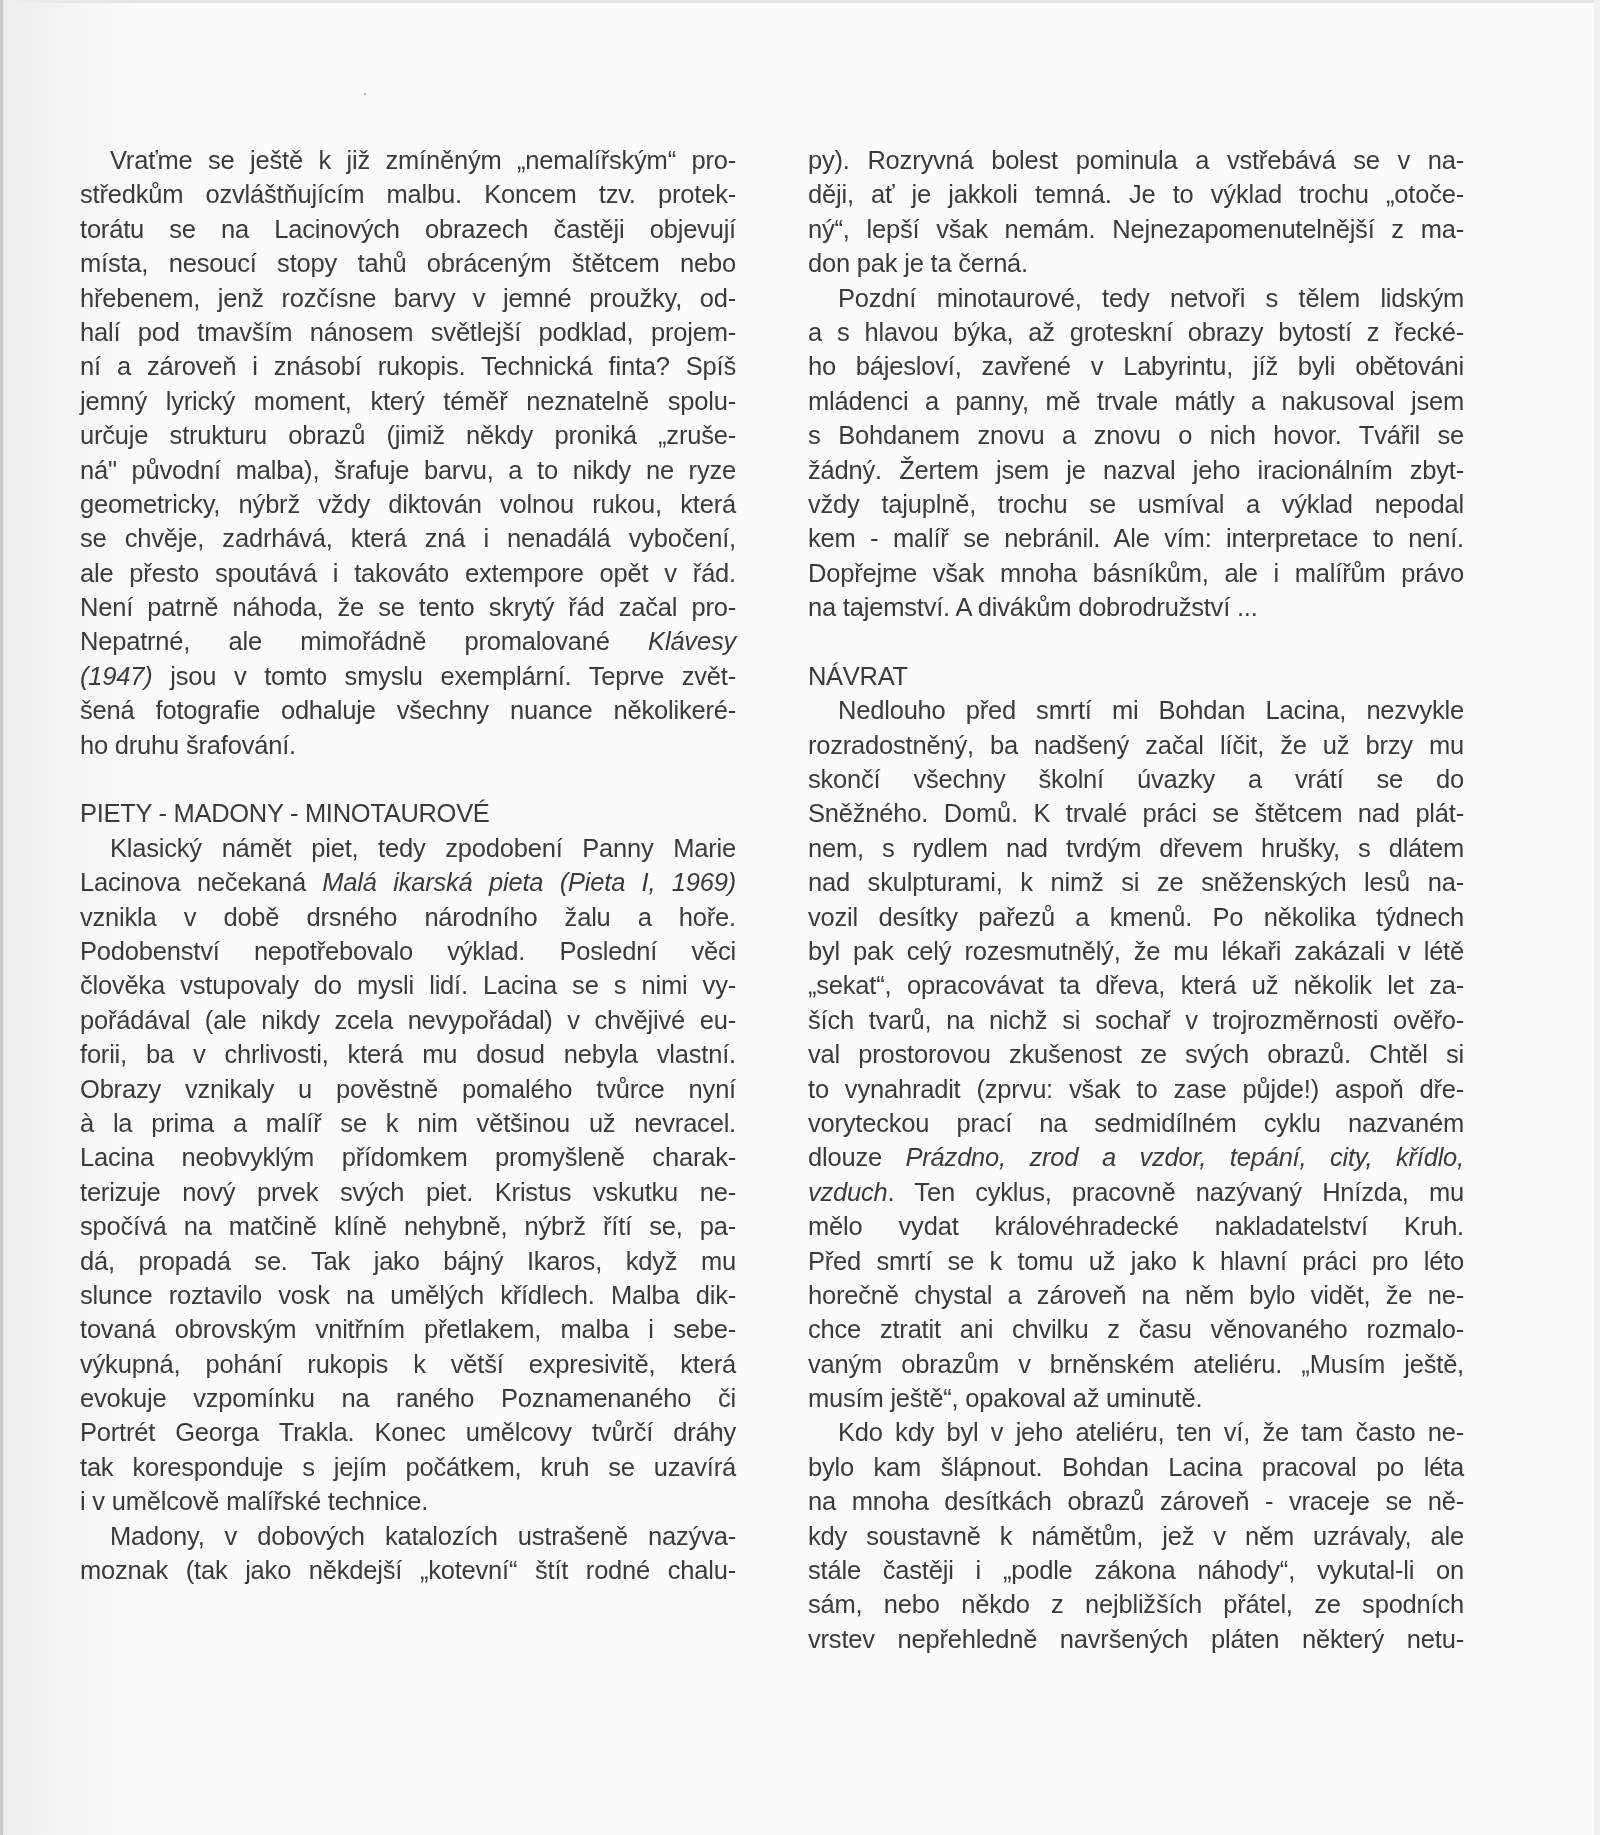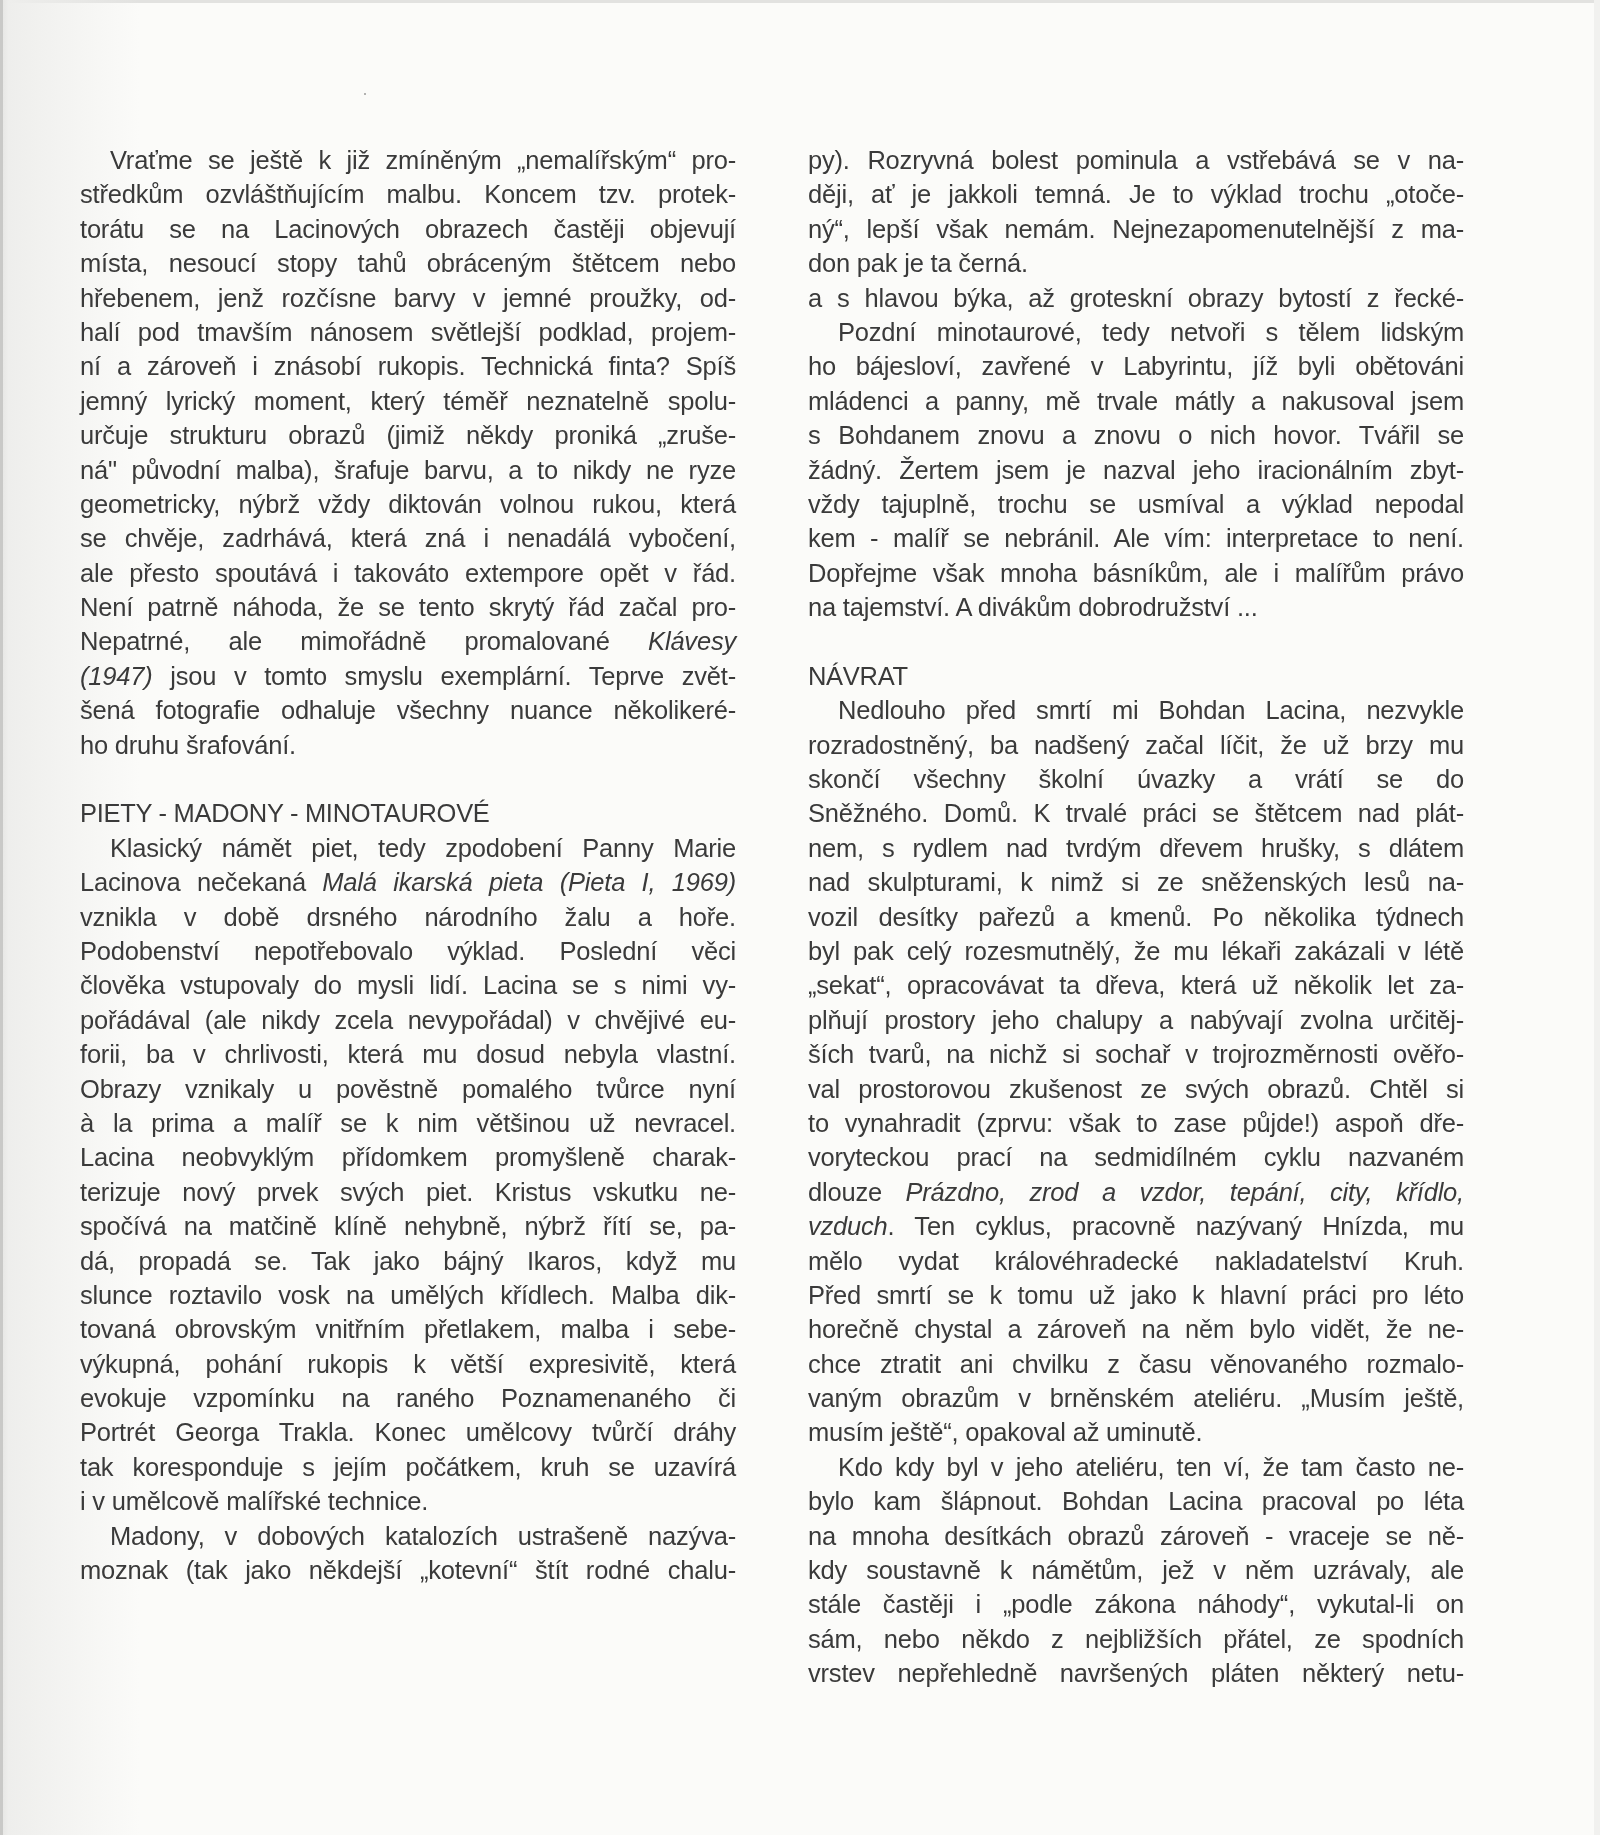--- a/index.html
+++ b/index.html
@@ -92,42 +92,41 @@
   <span class="line last">i v umělcově malířské technice.</span>
   <span class="line indent">Madony, v dobových katalozích ustrašeně nazýva-</span>
   <span class="line">moznak (tak jako někdejší „kotevní“ štít rodné chalu-</span>
 </div>
 
 <div class="column col-right">
   <span class="line">py). Rozryvná bolest pominula a vstřebává se v na-</span>
   <span class="line">ději, ať je jakkoli temná. Je to výklad trochu „otoče-</span>
   <span class="line">ný“, lepší však nemám. Nejnezapomenutelnější z ma-</span>
   <span class="line last">don pak je ta černá.</span>
+  <span class="line indent">Pozdní minotaurové, tedy netvoři s tělem lidským</span>
   <span class="line">a s hlavou býka, až groteskní obrazy bytostí z řecké-</span>
-  <span class="line indent">Pozdní minotaurové, tedy netvoři s tělem lidským</span>
   <span class="line">ho bájesloví, zavřené v Labyrintu, jíž byli obětováni</span>
   <span class="line">mládenci a panny, mě trvale mátly a nakusoval jsem</span>
   <span class="line">s Bohdanem znovu a znovu o nich hovor. Tvářil se</span>
   <span class="line">žádný. Žertem jsem je nazval jeho iracionálním zbyt-</span>
   <span class="line">vždy tajuplně, trochu se usmíval a výklad nepodal</span>
   <span class="line">kem - malíř se nebránil. Ale vím: interpretace to není.</span>
   <span class="line">Dopřejme však mnoha básníkům, ale i malířům právo</span>
   <span class="line last">na tajemství. A divákům dobrodružství ...</span>
   <span class="line blank"></span>
   <span class="line heading">NÁVRAT</span>
   <span class="line indent">Nedlouho před smrtí mi Bohdan Lacina, nezvykle</span>
   <span class="line">rozradostněný, ba nadšený začal líčit, že už brzy mu</span>
   <span class="line">skončí všechny školní úvazky a vrátí se do</span>
   <span class="line">Sněžného. Domů. K trvalé práci se štětcem nad plát-</span>
   <span class="line">nem, s rydlem nad tvrdým dřevem hrušky, s dlátem</span>
   <span class="line">nad skulpturami, k nimž si ze sněženských lesů na-</span>
   <span class="line">vozil desítky pařezů a kmenů. Po několika týdnech</span>
   <span class="line">byl pak celý rozesmutnělý, že mu lékaři zakázali v létě</span>
   <span class="line">„sekat“, opracovávat ta dřeva, která už několik let za-</span>
-  <span class="line">plňují prostory jeho chalupy a nabývají zvolna určitěj-</span>
   <span class="line">ších tvarů, na nichž si sochař v trojrozměrnosti ověřo-</span>
   <span class="line">val prostorovou zkušenost ze svých obrazů. Chtěl si</span>
   <span class="line">to vynahradit (zprvu: však to zase půjde!) aspoň dře-</span>
   <span class="line">voryteckou prací na sedmidílném cyklu nazvaném</span>
   <span class="line"><span>dlouze </span><em>Prázdno, zrod a vzdor, tepání, city, křídlo,</em></span>
   <span class="line"><em>vzduch</em><span>. Ten cyklus, pracovně nazývaný Hnízda, mu</span></span>
   <span class="line">mělo vydat královéhradecké nakladatelství Kruh.</span>
   <span class="line">Před smrtí se k tomu už jako k hlavní práci pro léto</span>
   <span class="line">horečně chystal a zároveň na něm bylo vidět, že ne-</span>
   <span class="line">chce ztratit ani chvilku z času věnovaného rozmalo-</span>

